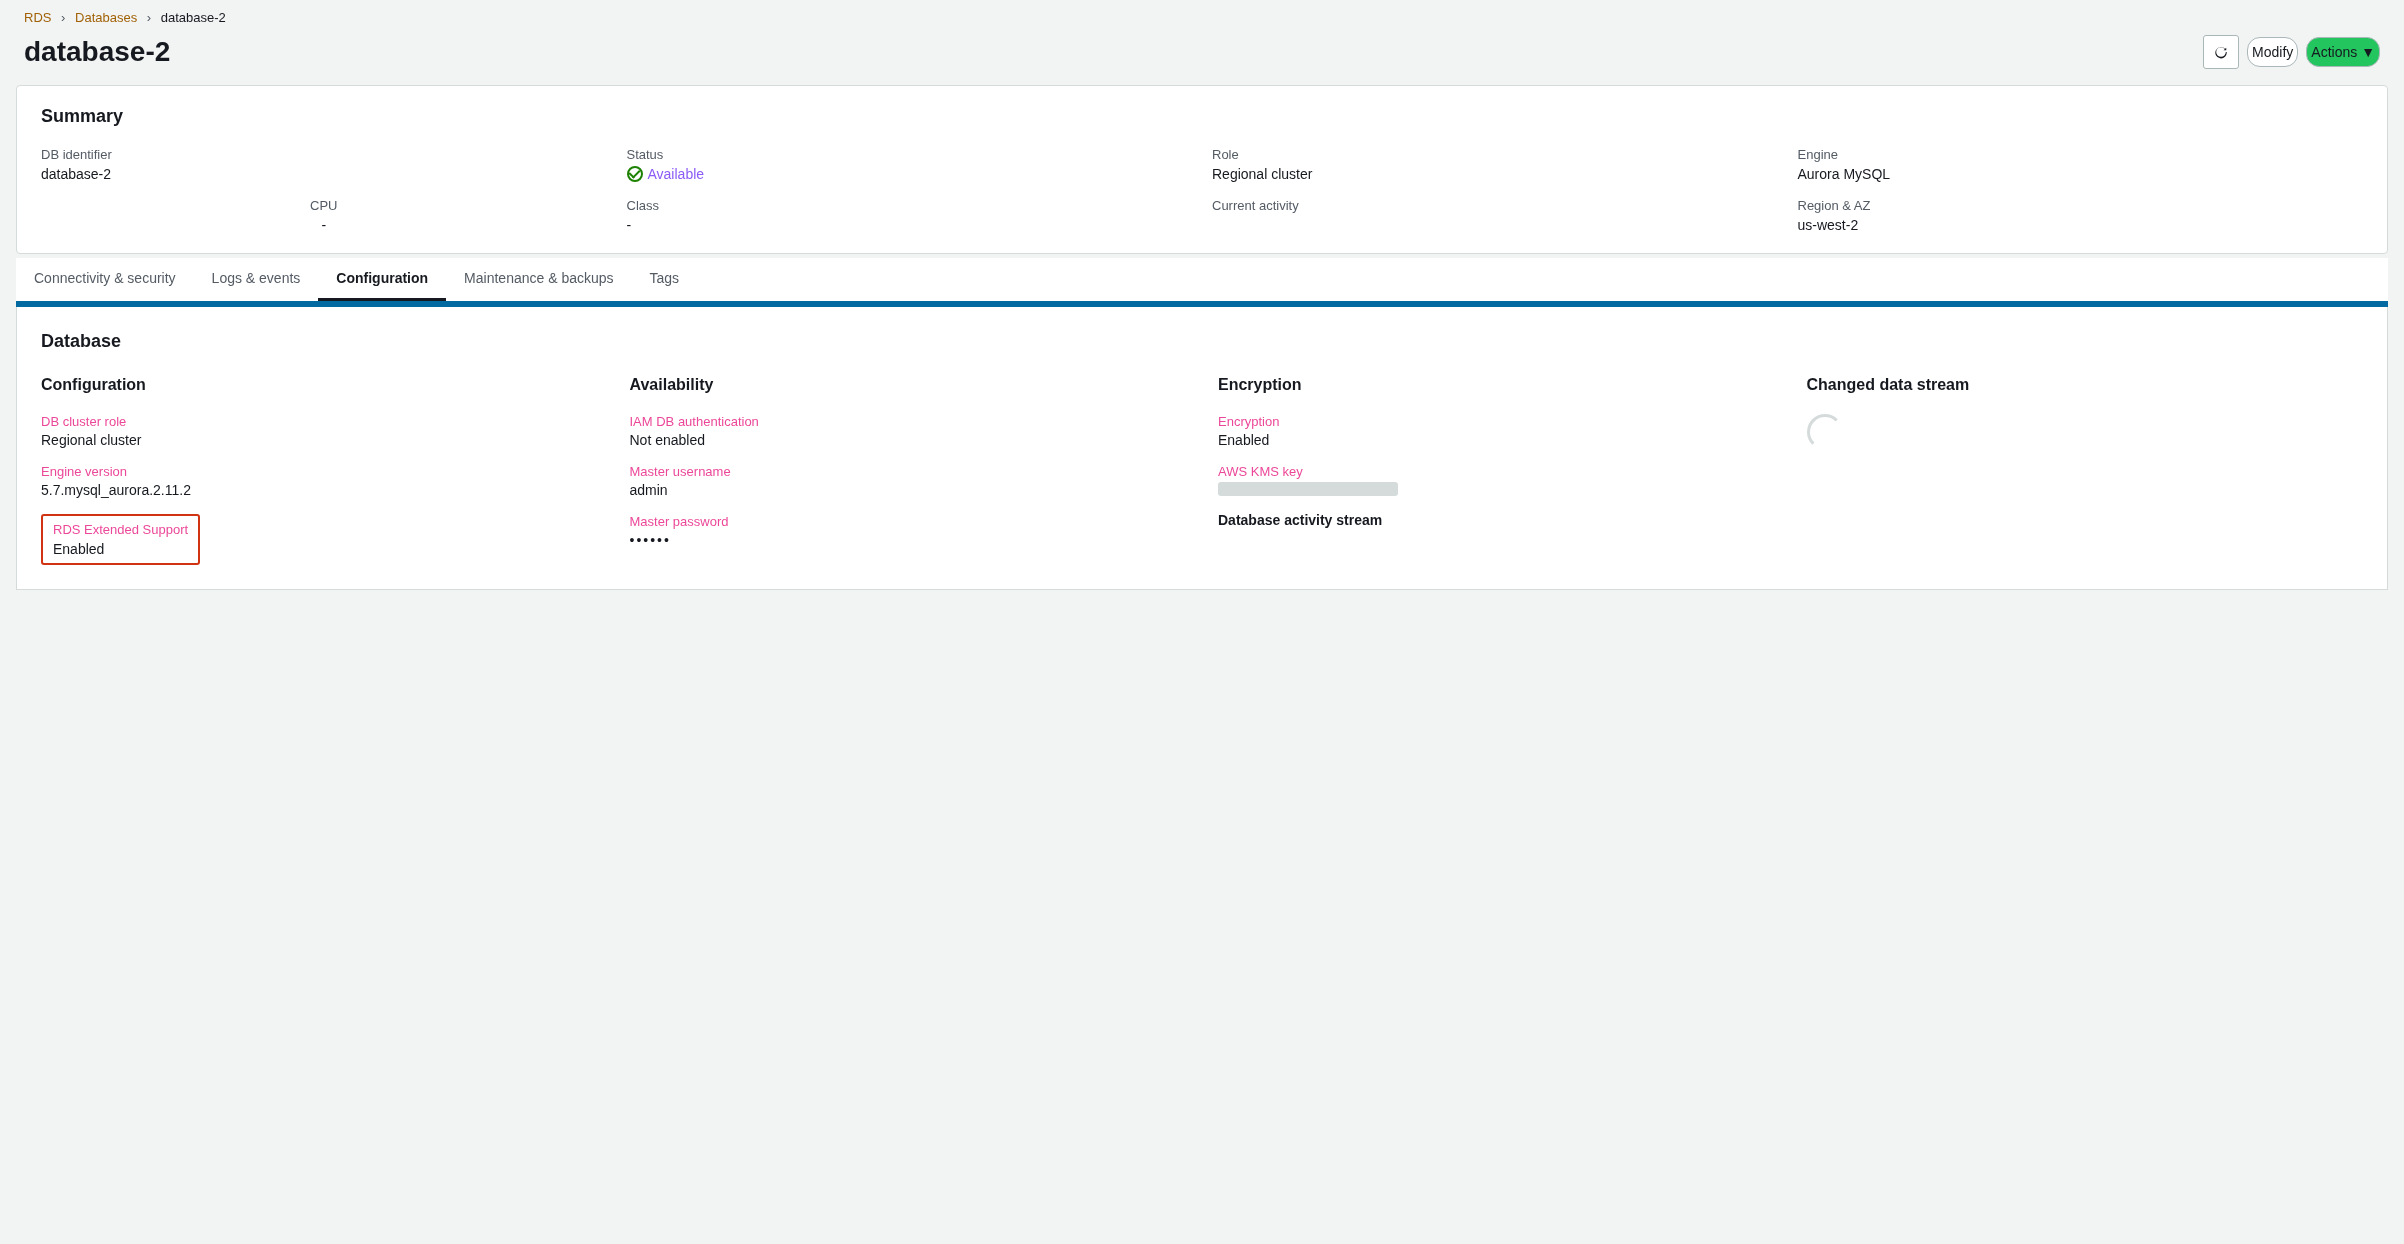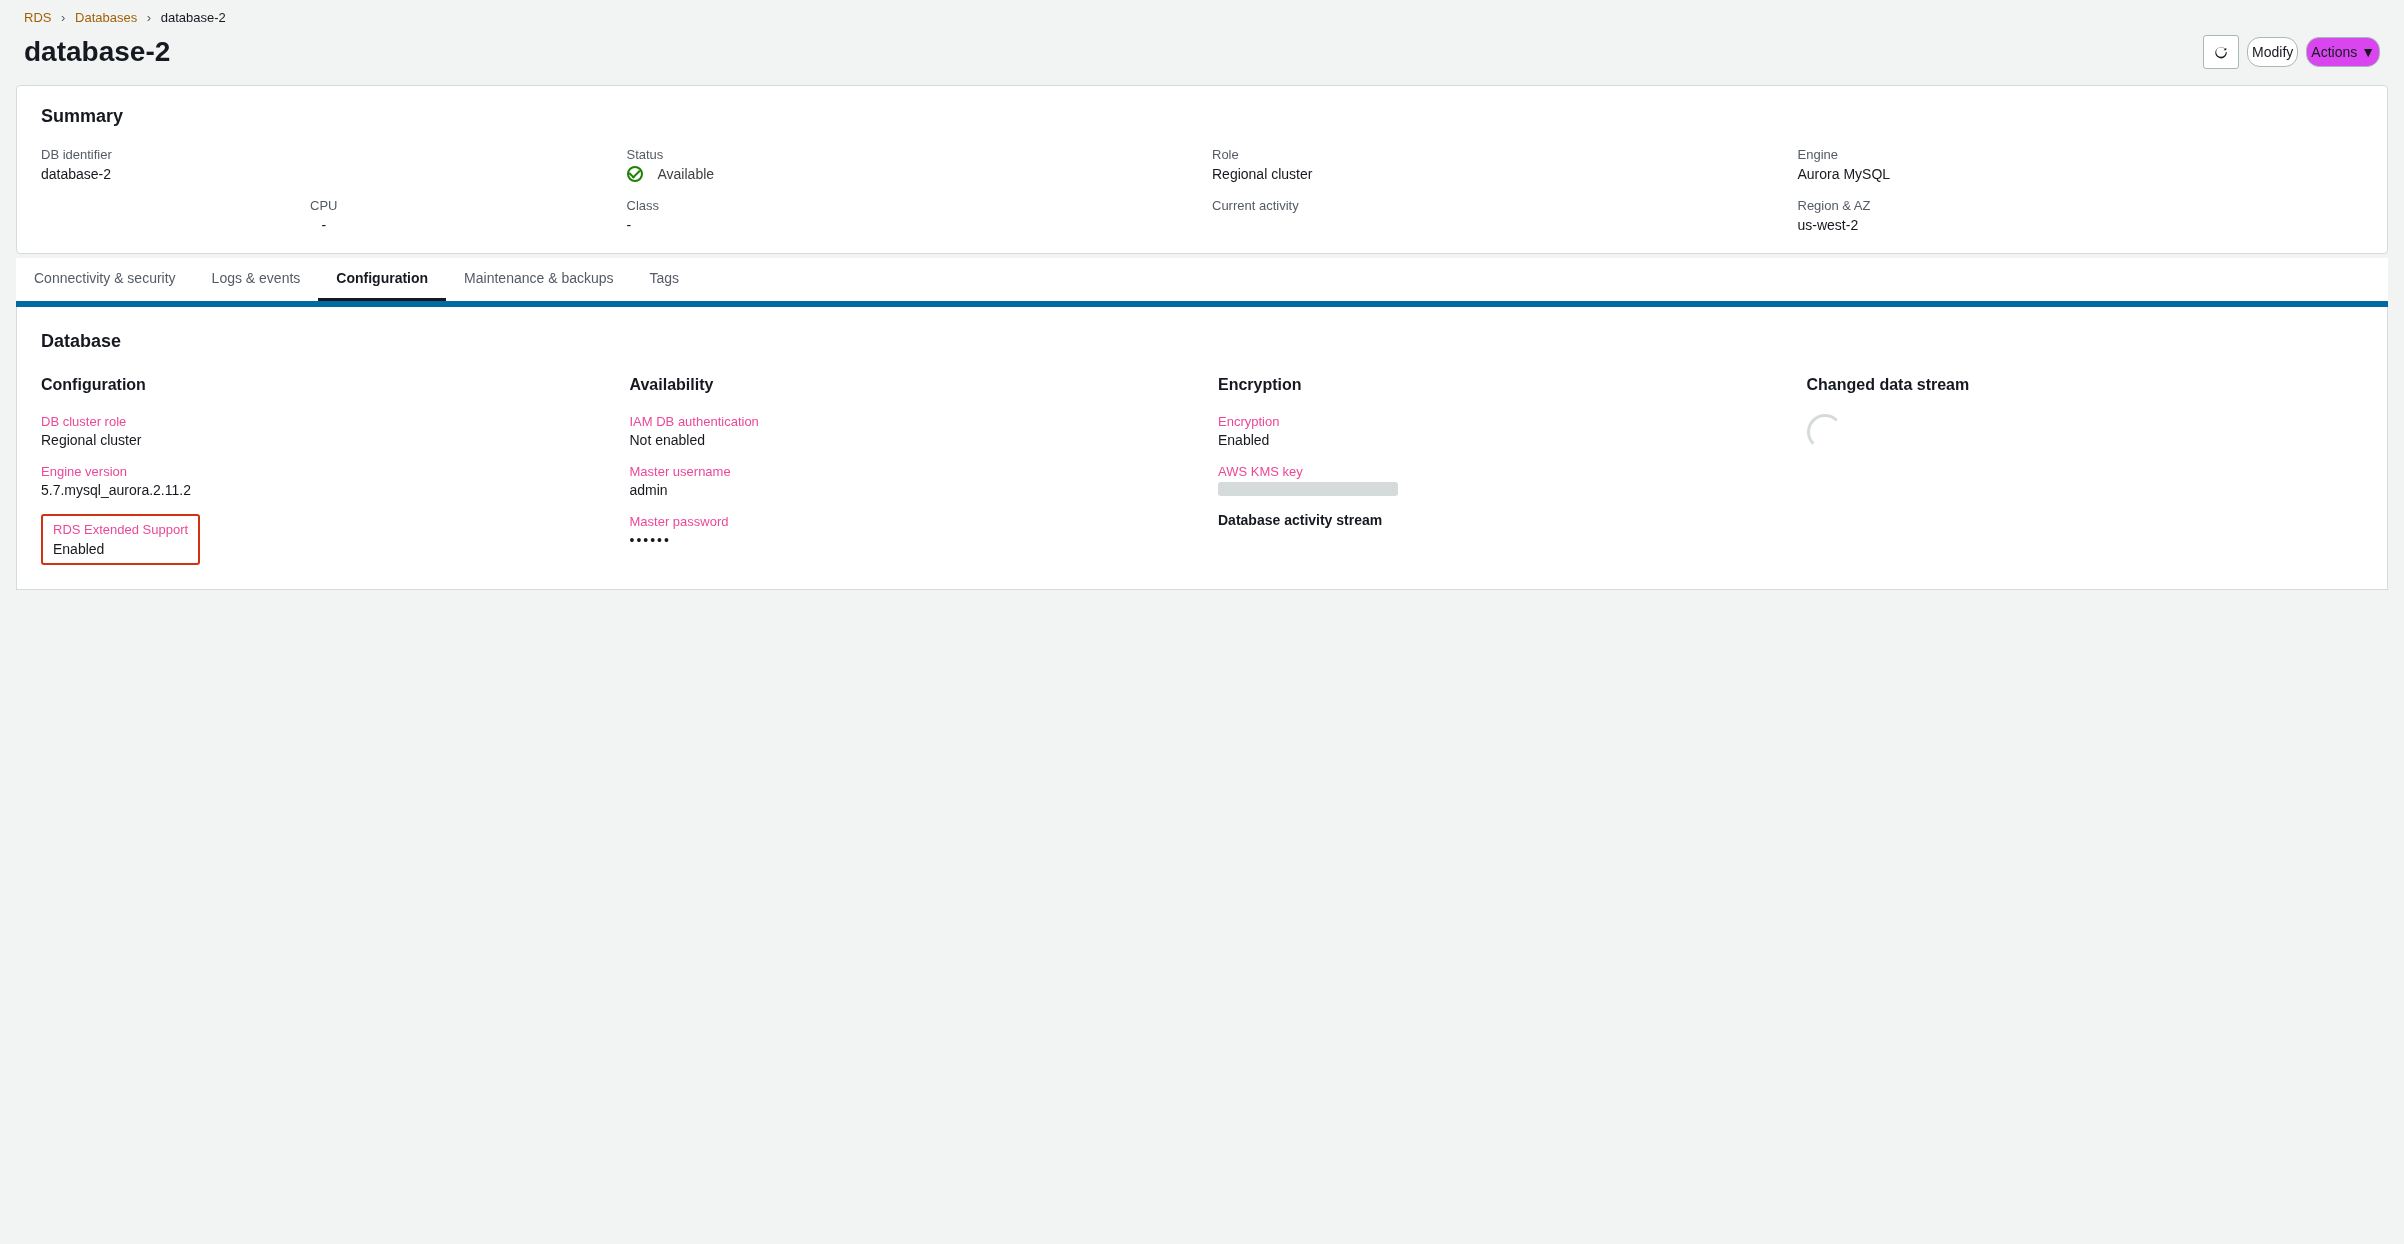--- a/index.html
+++ b/index.html
@@ -70,21 +70,21 @@
       justify-content: center;
       width: 36px;
       height: 34px;
     }
     .btn-secondary {
       background: #fff;
       border: 1px solid #aab7b8;
       color: #16191f;
     }
     .btn-primary-outline {
-      background: #d946ef;
+      background: #22c55e;
       border: 1px solid #aab7b8;
       color: #16191f;
       display: flex;
       align-items: center;
       gap: 4px;
     }
 
     
     .summary-card {
       background: #fff;
@@ -108,24 +108,24 @@
       font-size: 13px;
       color: #545b64;
       margin-bottom: 4px;
     }
     .summary-value {
       font-size: 14px;
       font-weight: 500;
       color: #16191f;
     }
     .summary-value.available {
-      color: #404040;
-      display: flex;
-      align-items: center;
-      gap: 15px;
+      color: #8b5cf6;
+      display: flex;
+      align-items: center;
+      gap: 5px;
     }
     .status-icon {
       display: inline-flex;
       align-items: center;
       justify-content: center;
       width: 16px;
       height: 16px;
       border-radius: 50%;
       border: 2px solid #1d8102;
     }

